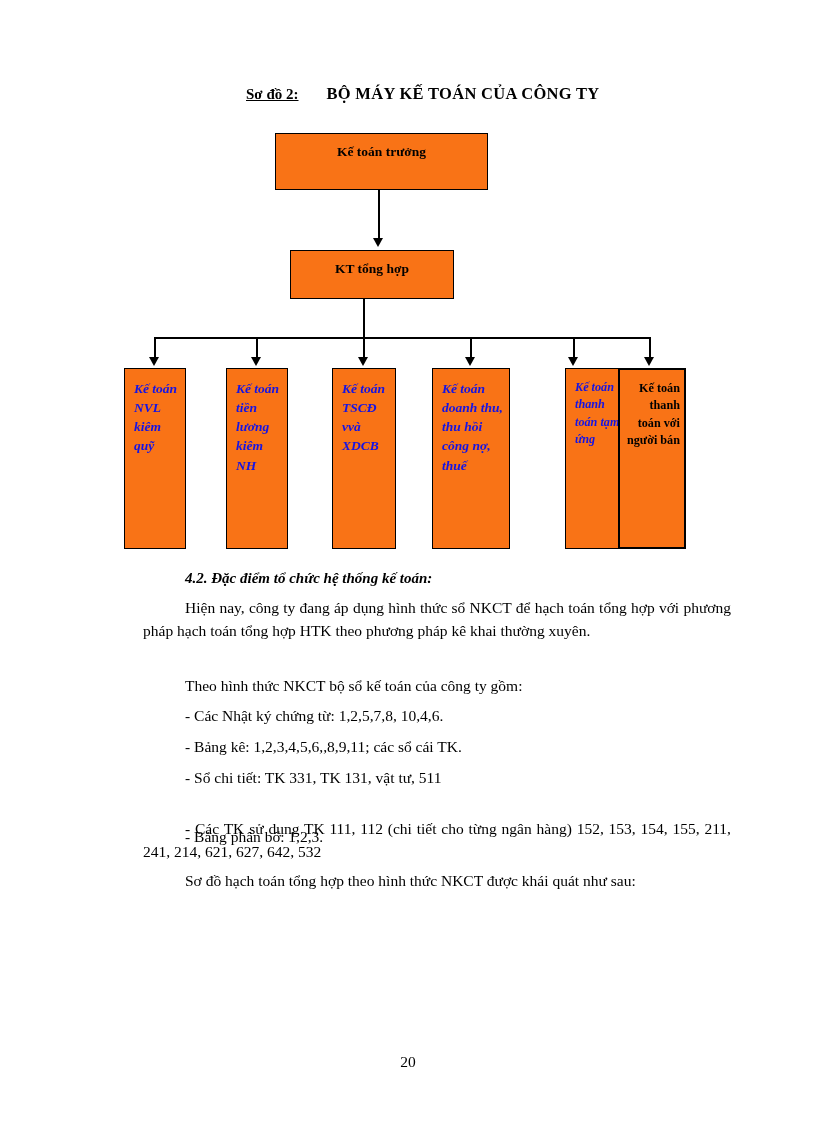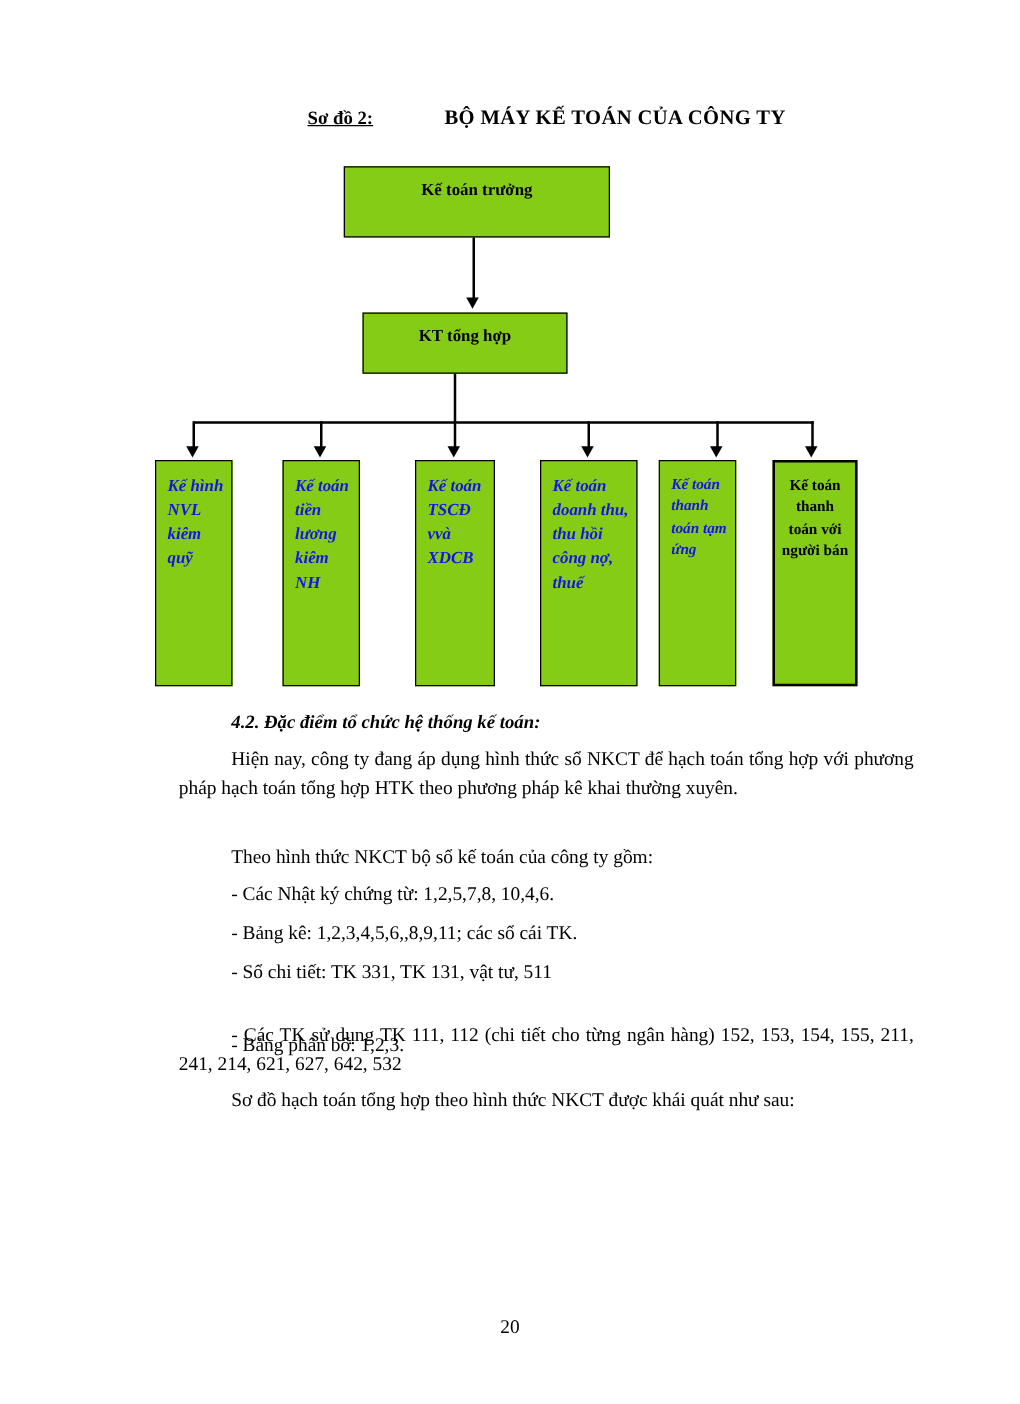--- a/index.html
+++ b/index.html
@@ -34,39 +34,39 @@
     font-weight: bold;
     font-size: 16.5px;
   }
   .title-label {
     text-decoration: underline;
     font-size: 15px;
     white-space: nowrap;
     margin-left: 103px;
   }
   .title-main {
-    margin-left: 57px;
+    margin-left: 28px;
     white-space: nowrap;
     letter-spacing: 0.3px;
     font-size: 16.5px;
   }
 
   
   .diagram {
     position: absolute;
     left: 0;
     top: 0;
     width: 816px;
     height: 560px;
   }
   .box {
     position: absolute;
     box-sizing: border-box;
     border: 1.6px solid #000;
-    background: #84cc16;
+    background: #f97316;
   }
   .box-top {
     left: 275px;
     top: 133px;
     width: 213px;
     height: 57px;
     display: flex;
     justify-content: center;
     align-items: flex-start;
     padding-top: 10px;
@@ -100,30 +100,30 @@
     font-style: italic;
     color: #1414e6;
     line-height: 1.42;
     padding-left: 9px;
     padding-right: 4px;
     font-size: 13.5px;
   }
   .leaf.plain .leaf-text {
     color: #000000;
     font-style: normal;
-    text-align: center;
+    text-align: right;
     padding-left: 4px;
   }
   .leaf.sm .leaf-text { font-size: 12.2px; }
 
   .l1 { left: 124px; width: 62px; }
   .l2 { left: 226px; width: 62px; }
   .l3 { left: 332px; width: 64px; }
   .l4 { left: 432px; width: 78px; }
-  .l5 { left: 527px; width: 62px; }
+  .l5 { left: 565px; width: 62px; }
   .l6 { left: 618px; width: 68px; border-width: 2px; }
 
   
   .vline, .hline {
     position: absolute;
     background: #000;
   }
   .vline { width: 2px; }
   .hline { height: 2px; }
   .arrowhead {
@@ -218,21 +218,21 @@
     <div class="vline" style="left:470px; top:337px; height:22px;"></div>
     <div class="arrowhead" style="left:464.5px; top:357px;"></div>
 
     <div class="vline" style="left:573px; top:337px; height:22px;"></div>
     <div class="arrowhead" style="left:567.5px; top:357px;"></div>
 
     <div class="vline" style="left:649px; top:337px; height:22px;"></div>
     <div class="arrowhead" style="left:643.5px; top:357px;"></div>
 
     <div class="box leaf l1">
-      <div class="leaf-text">Kế hình NVL kiêm quỹ</div>
+      <div class="leaf-text">Kế toán NVL kiêm quỹ</div>
     </div>
     <div class="box leaf l2">
       <div class="leaf-text">Kế toán tiền lương kiêm NH</div>
     </div>
     <div class="box leaf l4">
       <div class="leaf-text">Kế toán doanh thu, thu hồi công nợ, thuế</div>
     </div>
     <div class="box leaf l3">
       <div class="leaf-text">Kế toán TSCĐ vvà XDCB</div>
     </div>

